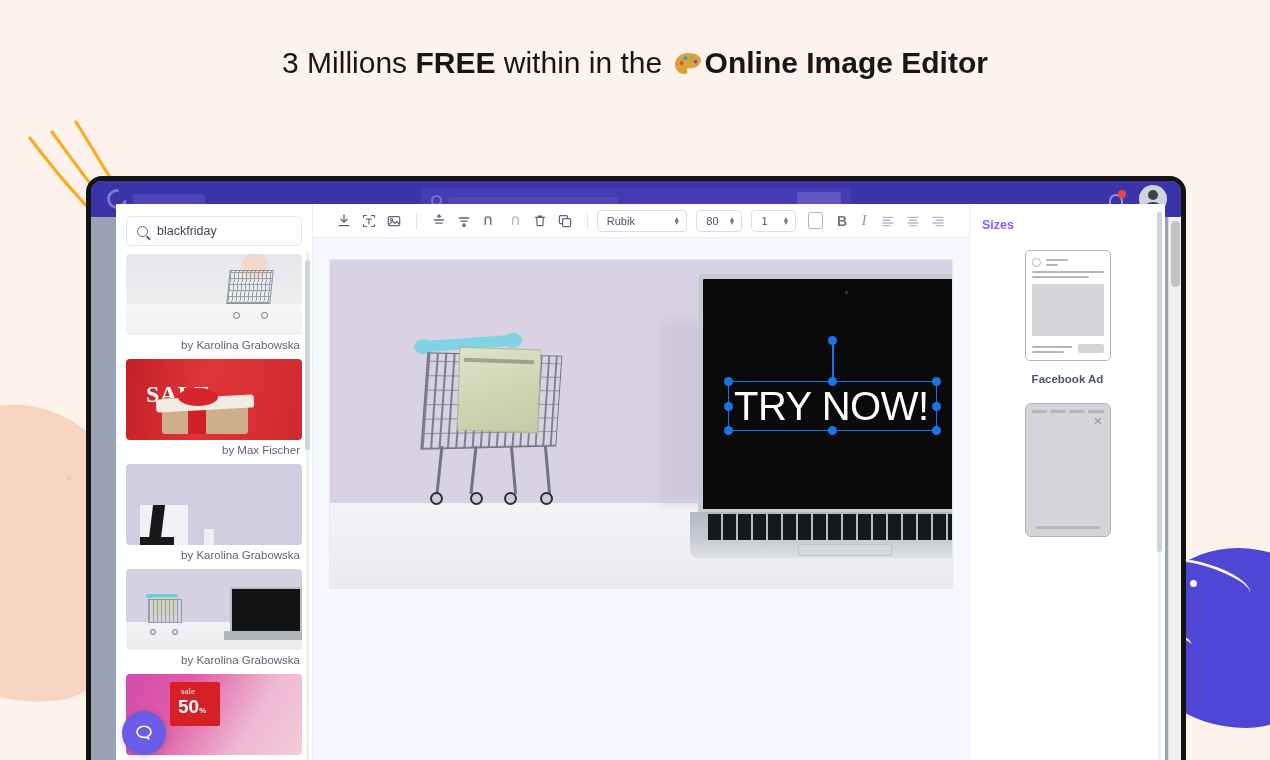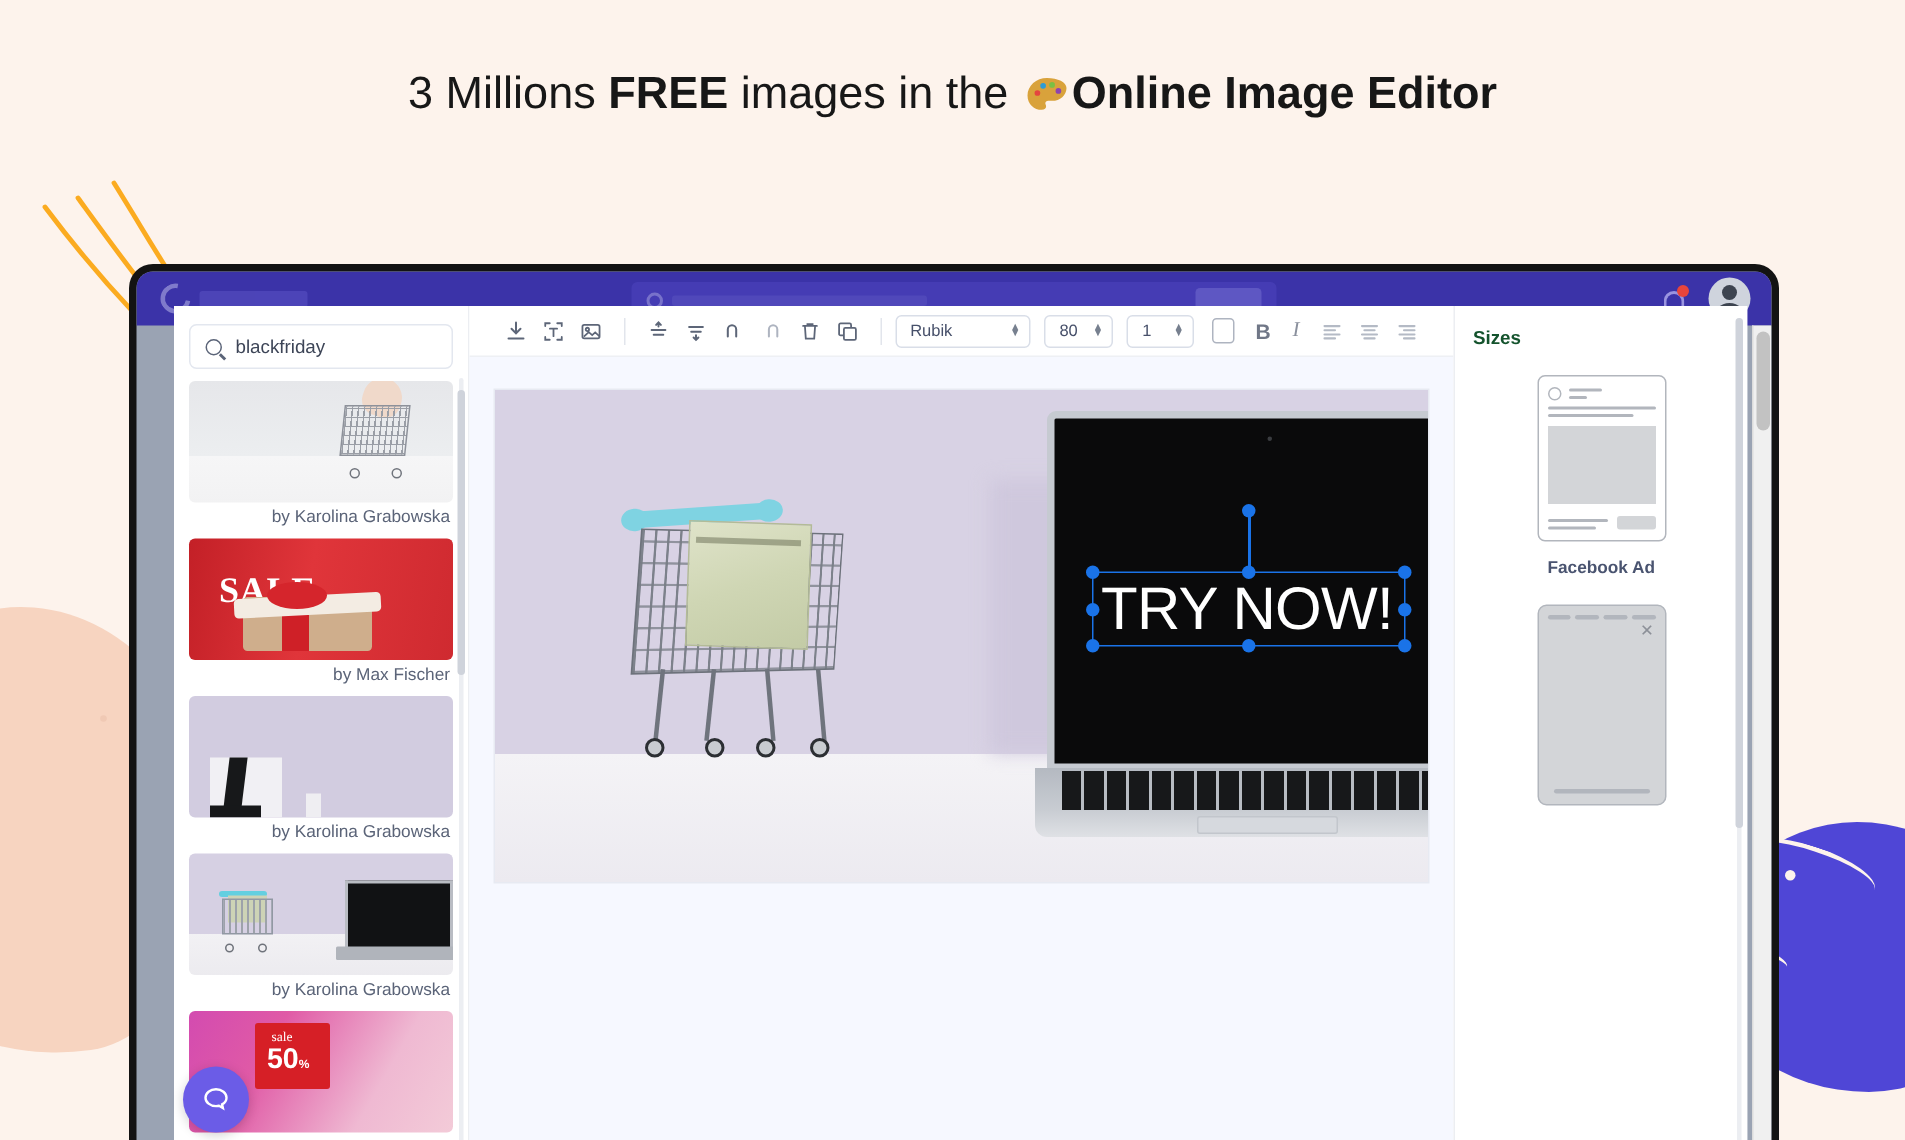--- a/index.html
+++ b/index.html
@@ -291,21 +291,21 @@
   .sel-box { position:absolute; left:-4px; top:-2px; right:-6px; bottom:-2px; border: 1.4px solid #1a73e8; }
   .sel-h { position:absolute; width:9px; height:9px; background:#1a73e8; border-radius:50%; }
   .rot-stem { position:absolute; left:50%; top:-42px; width:1.4px; height:42px; background:#1a73e8; }
   .rot-knob { position:absolute; left:50%; top:-46px; width:9px; height:9px; margin-left:-4.5px; background:#1a73e8; border-radius:50%; }
 
   
   .right-panel {
     width: 196px; flex: 0 0 196px; background: #fff; position: relative;
     border-left: 1px solid #eceef2; padding: 14px 0 0 0; overflow: hidden;
   }
-  .right-title { font-size: 12.5px; font-weight: 700; color: #14532d; padding-left: 12px; }
+  .right-title { font-size: 12.5px; font-weight: 700; color: #8b5cf6; padding-left: 12px; }
   .size-item { display: flex; flex-direction: column; align-items: center; margin-top: 18px; }
   .size-label { font-size: 11.5px; color: #4a5470; font-weight: 600; margin-top: 12px; }
   .mock {
     width: 86px; border: 1.5px solid #b2b6bd; border-radius: 5px;
     background: #fff; padding: 7px 6px; position: relative;
   }
   .mock .row1 { display:flex; align-items:center; gap:5px; }
   .mock .circ { width:9px; height:9px; border:1.5px solid #b2b6bd; border-radius:50%; }
   .mock .ln { height:2px; background:#b2b6bd; border-radius:1px; }
   .mock .ln.a { width:22px; } .mock .ln.b { width:12px; }
@@ -364,21 +364,21 @@
     <path d="M62 12 C 92 60, 118 108, 156 150" stroke="#fbab20" stroke-width="3.2" fill="none" stroke-linecap="round"></path>
     <path d="M38 22 C 70 66, 104 114, 148 152" stroke="#fbab20" stroke-width="3.2" fill="none" stroke-linecap="round"></path>
     <path d="M16 28 C 52 76, 96 124, 140 158" stroke="#fbab20" stroke-width="3.2" fill="none" stroke-linecap="round"></path>
   </svg>
   <svg class="deco" style="left:60px;top:470px;" width="18" height="18">
     <circle cx="9" cy="9" r="2.2" fill="#f0c9b4"></circle>
   </svg>
 
   <div class="headline">
     <div class="l1">
-      <span>3 Millions </span><b>FREE</b><span> images in the </span><span class="palette"><svg width="30" height="26" viewBox="0 0 30 26">
+      <span>3 Millions </span><b>FREE</b><span> within in the </span><span class="palette"><svg width="30" height="26" viewBox="0 0 30 26">
             <path d="M15 2C7.8 2 2 7.2 2 13.6c0 6 4.6 9.6 9.4 9.6 2 0 3-1.1 3-2.4 0-.8-.5-1.3-.5-2 0-.9.8-1.6 1.9-1.6h2.6c5.3 0 9.6-3.8 9.6-8.6C28 4.9 22.3 2 15 2z" fill="#d9a23b"></path>
             <circle cx="8.6" cy="12" r="1.9" fill="#e4453f"></circle>
             <circle cx="12.4" cy="7.2" r="1.9" fill="#2e9bd6"></circle>
             <circle cx="18.4" cy="6.6" r="1.9" fill="#7bc043"></circle>
             <circle cx="22.6" cy="10.6" r="1.9" fill="#8e44ad"></circle>
           </svg></span><b>Online Image Editor</b>
     </div>
   </div>
 
   <div class="laptop">

